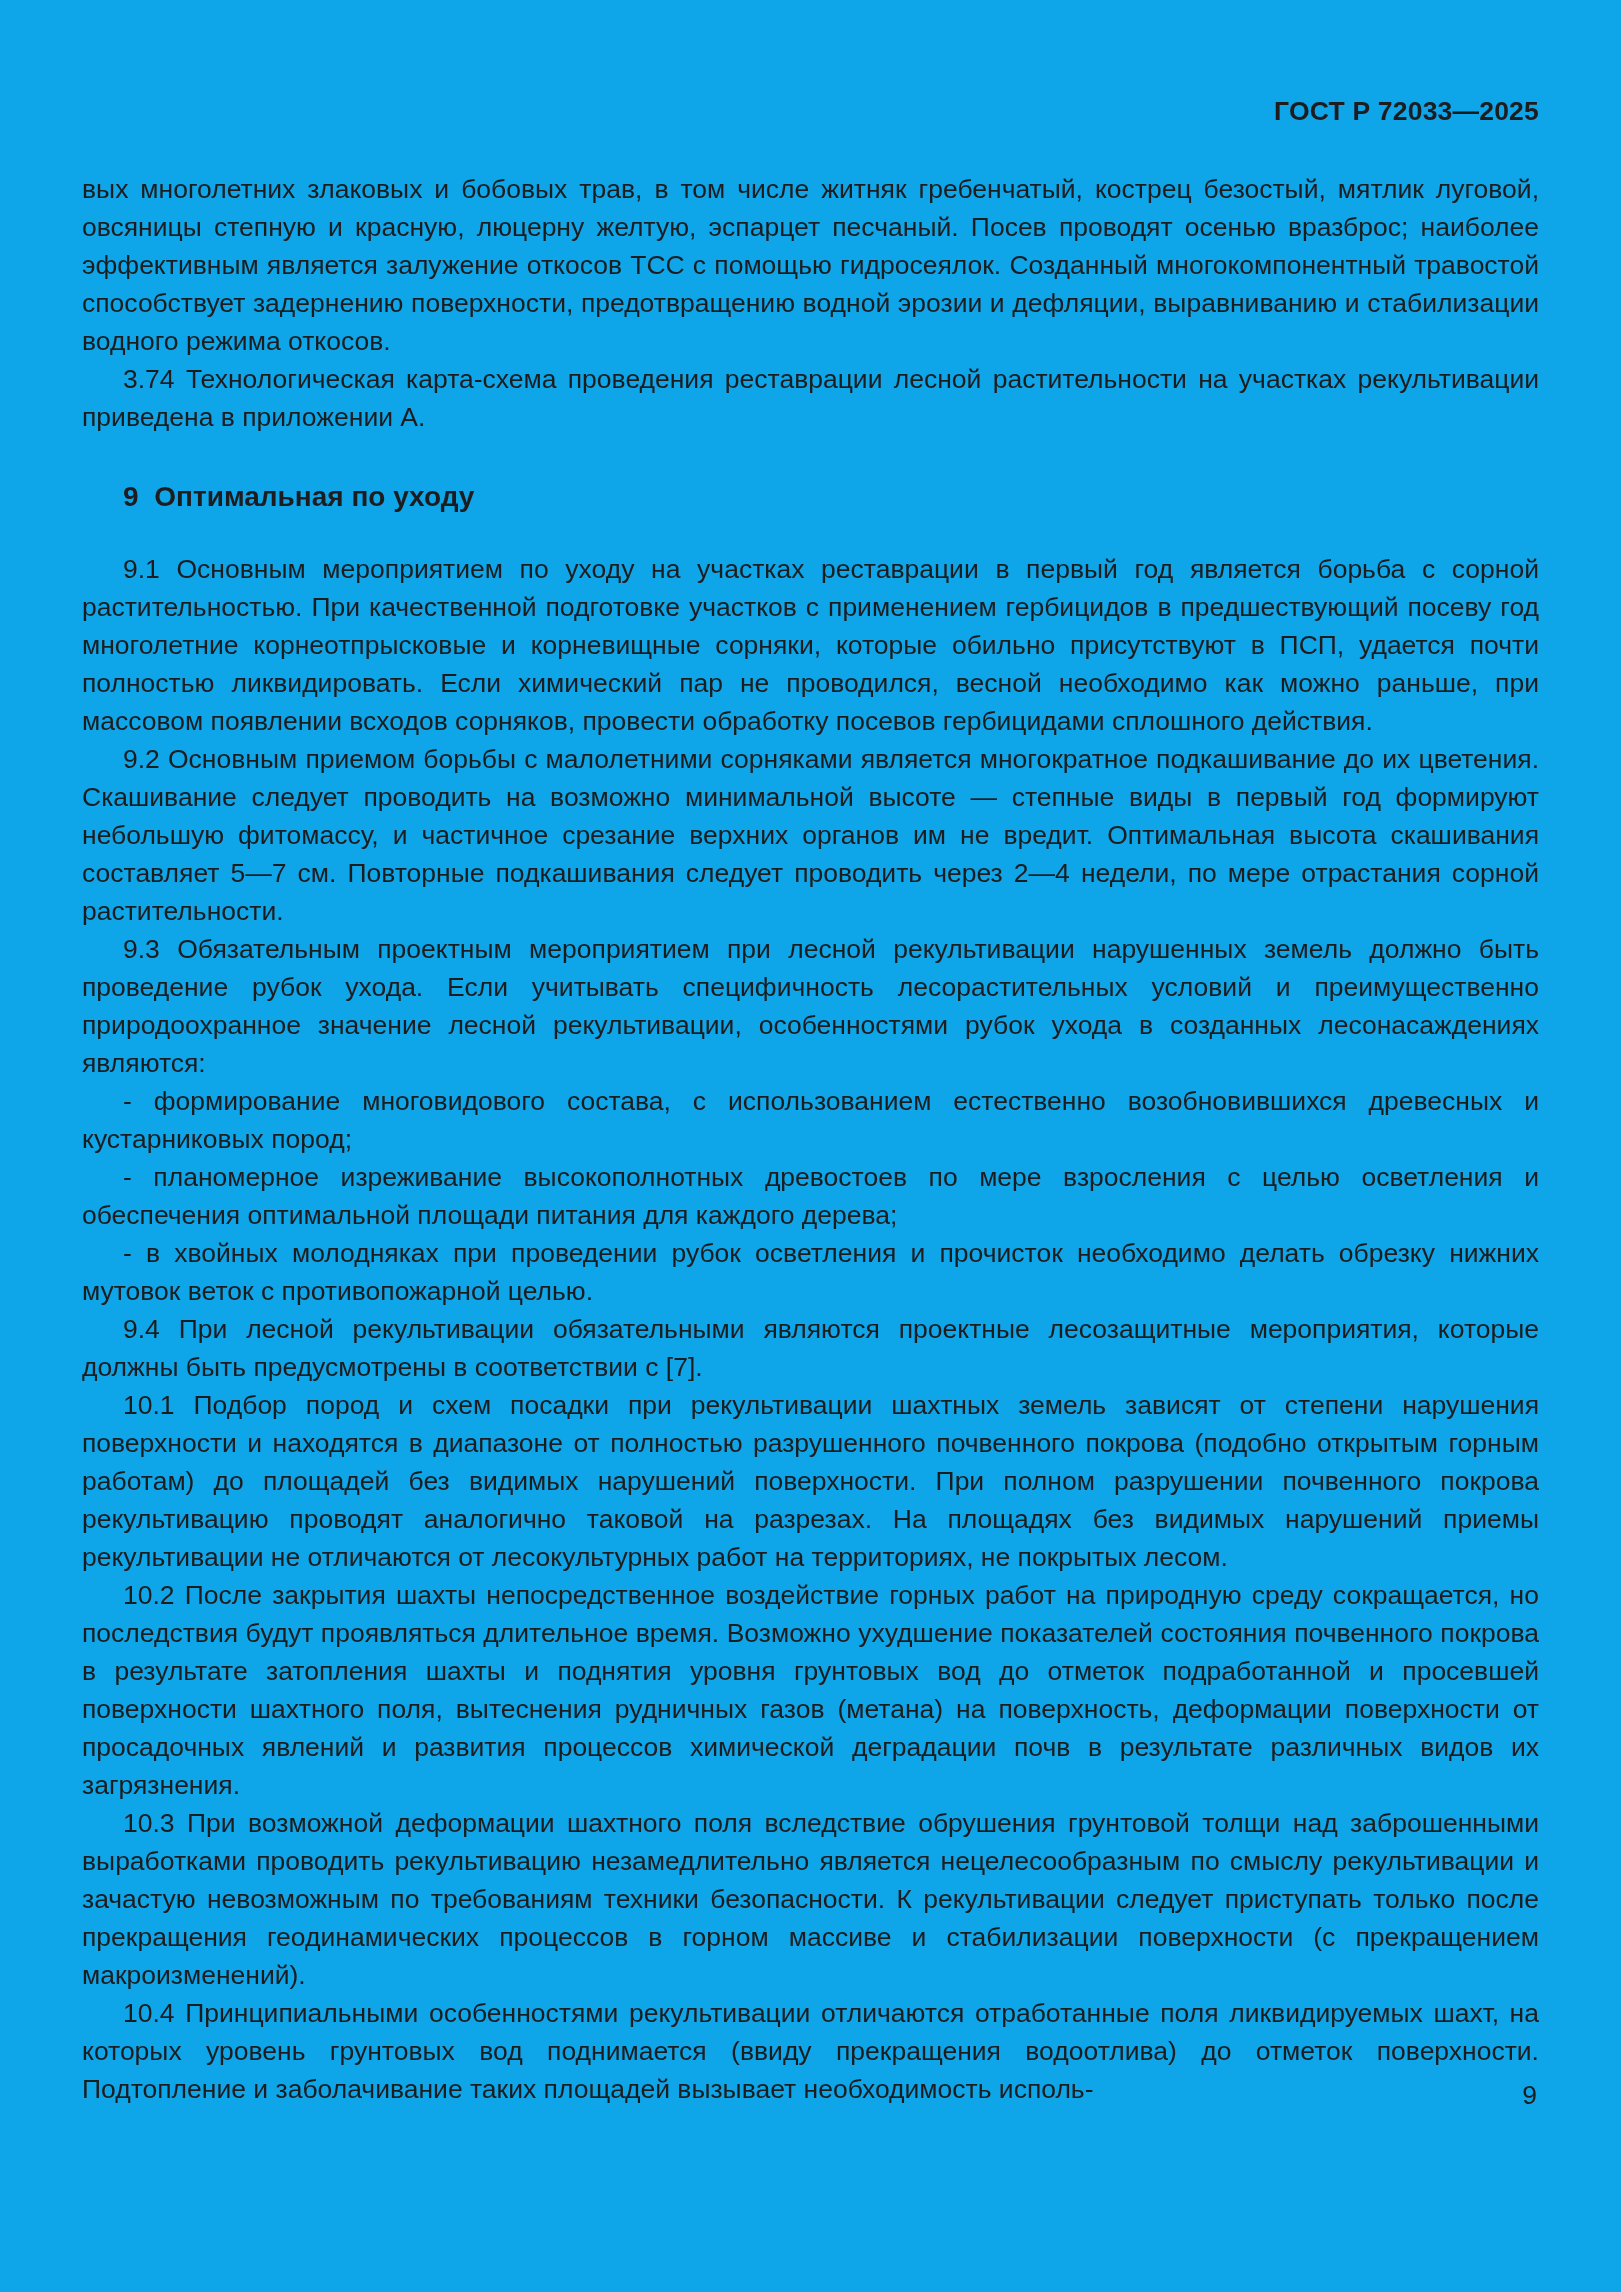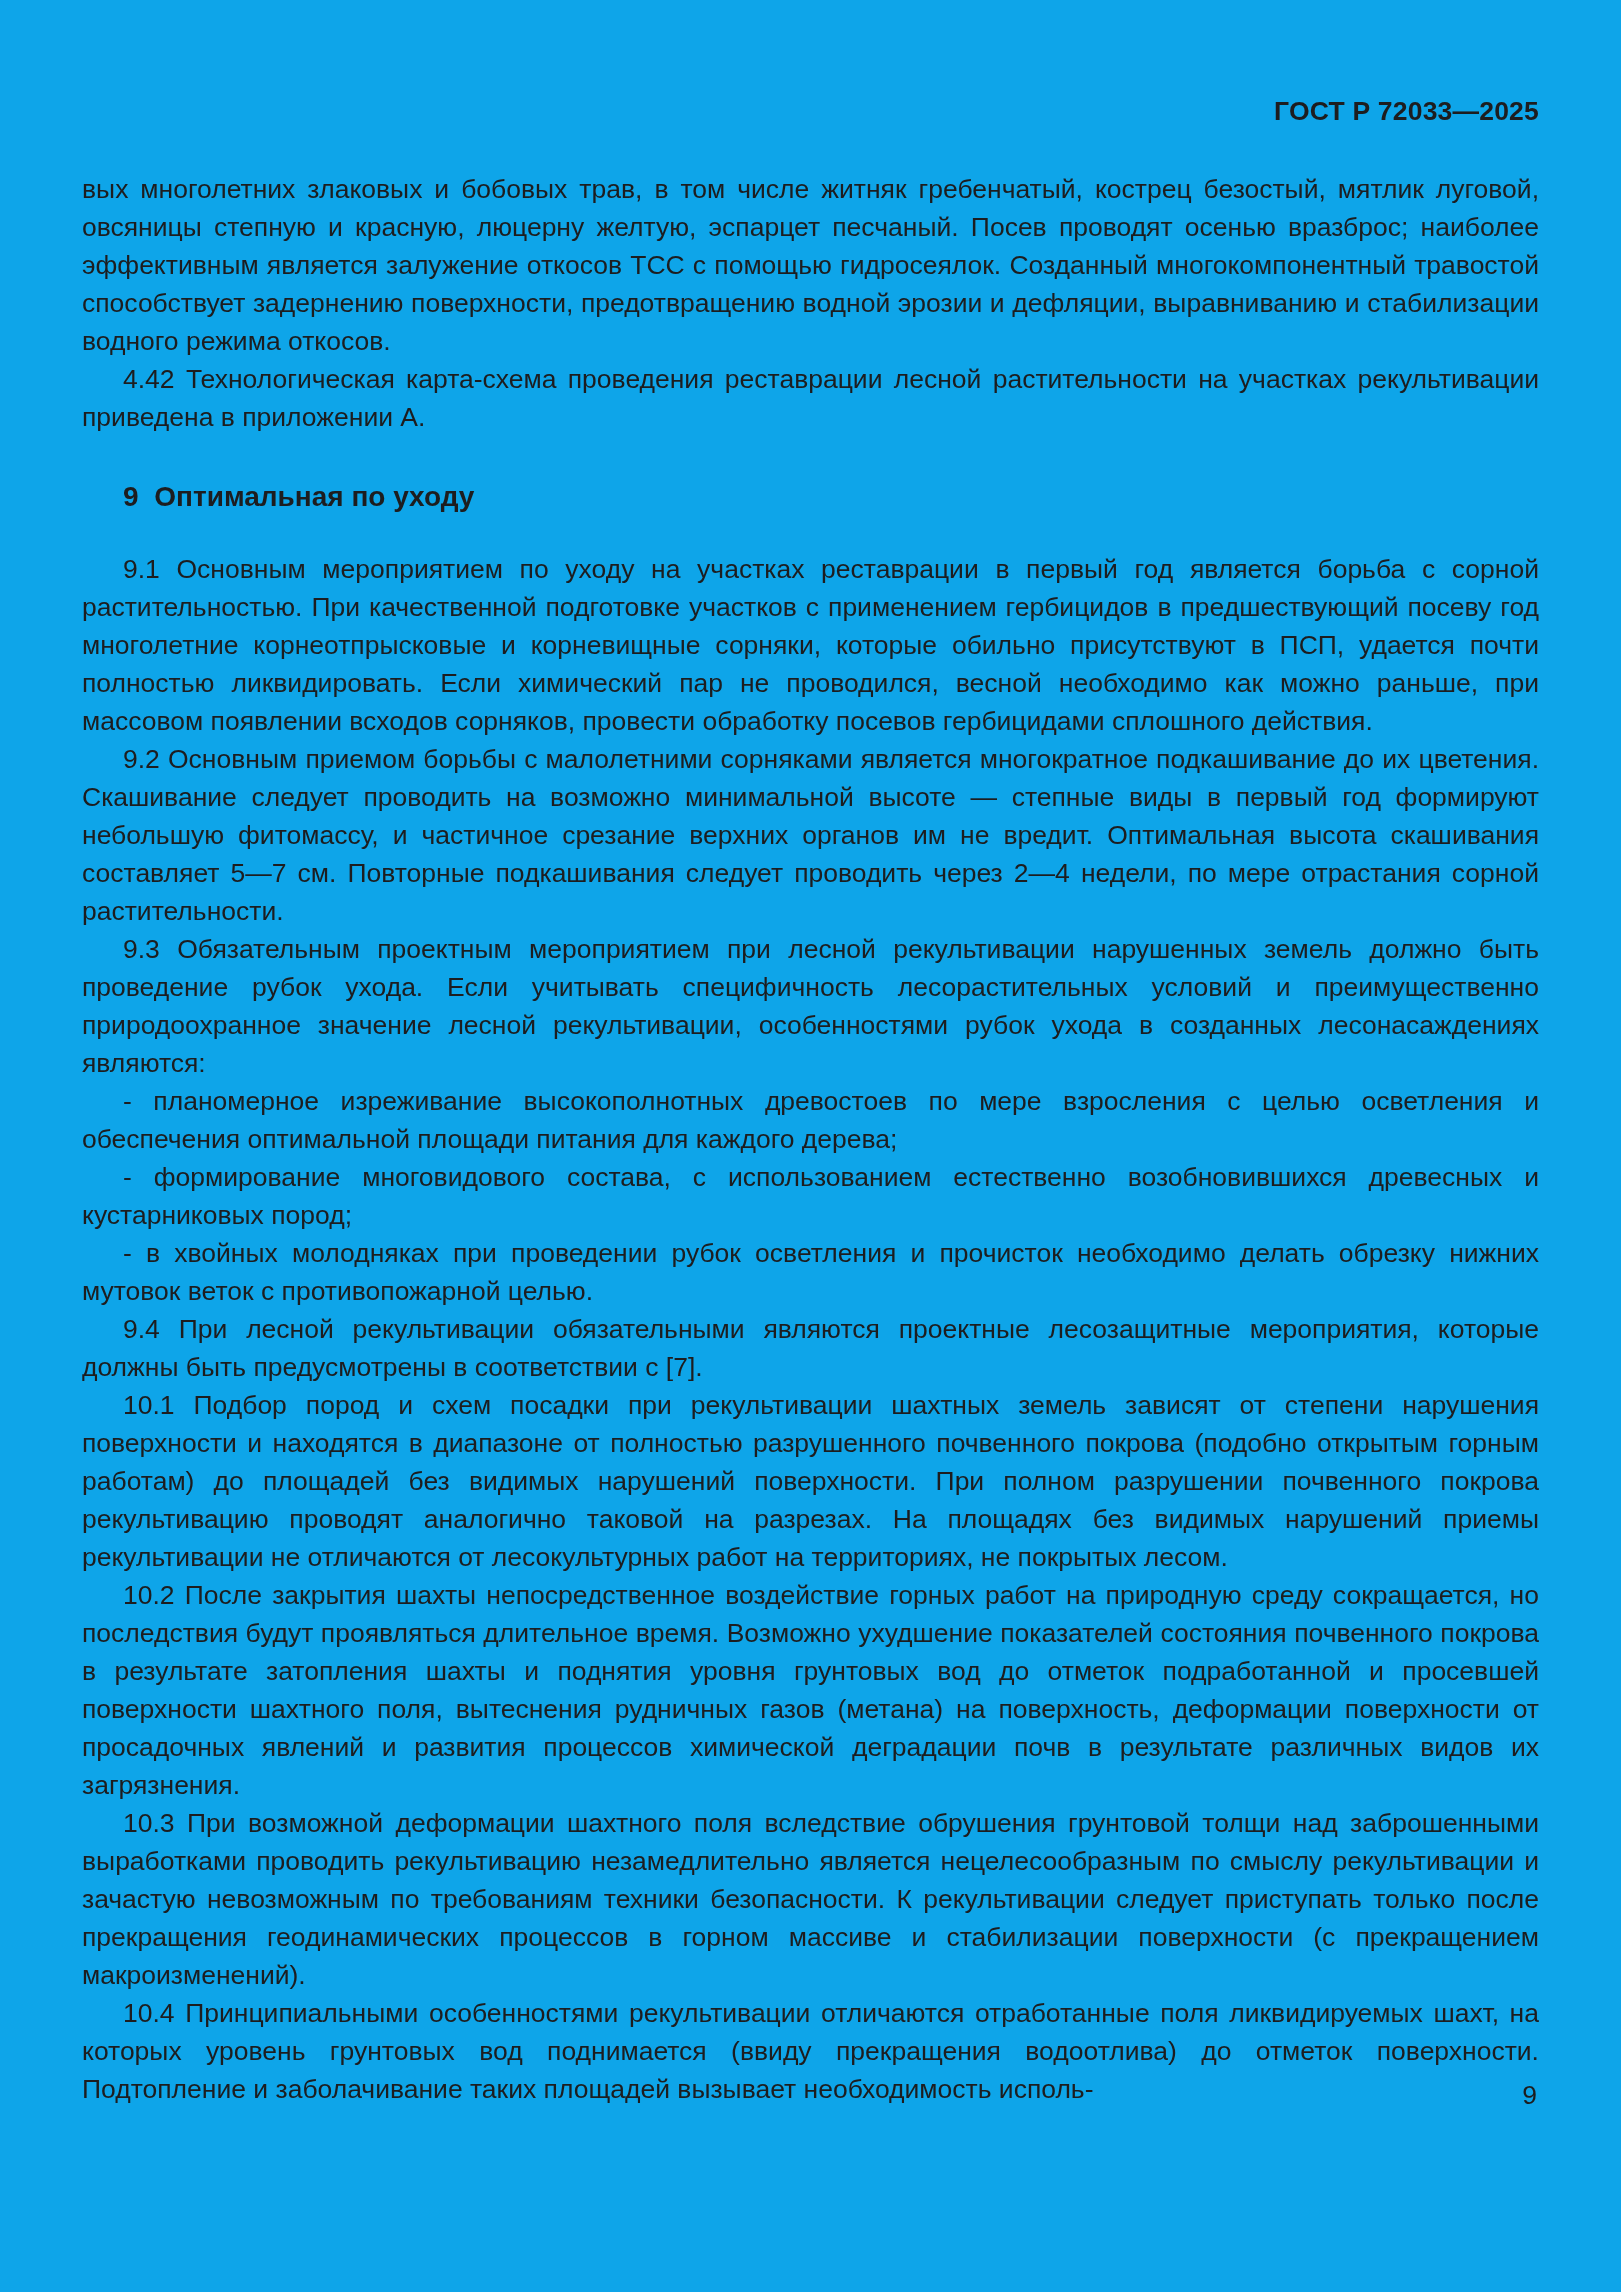--- a/index.html
+++ b/index.html
@@ -61,33 +61,33 @@
 </head>
 <body>
 
 <div class="page">
   <div class="content">
 
     <div class="doc-header">ГОСТ Р 72033—2025</div>
 
     <p class="para no-indent">вых многолетних злаковых и бобовых трав, в том числе житняк гребенчатый, кострец безостый, мятлик луговой, овсяницы степную и красную, люцерну желтую, эспарцет песчаный. Посев проводят осенью вразброс; наиболее эффективным является залужение откосов ТСС с помощью гидросеялок. Созданный многокомпонентный травостой способствует задернению поверхности, предотвращению водной эрозии и дефляции, выравниванию и стабилизации водного режима откосов.</p>
 
-    <p class="para">4.42 Технологическая карта-схема проведения реставрации лесной растительности на участках рекультивации приведена в приложении А.</p>
+    <p class="para">3.74 Технологическая карта-схема проведения реставрации лесной растительности на участках рекультивации приведена в приложении А.</p>
 
     <h2 class="heading"><span class="heading-number">9</span><span class="heading-title">Оптимальная по уходу</span></h2>
 
     <p class="para">9.1 Основным мероприятием по уходу на участках реставрации в первый год является борьба с сорной растительностью. При качественной подготовке участков с применением гербицидов в предшествующий посеву год многолетние корнеотпрысковые и корневищные сорняки, которые обильно присутствуют в ПСП, удается почти полностью ликвидировать. Если химический пар не проводился, весной необходимо как можно раньше, при массовом появлении всходов сорняков, провести обработку посевов гербицидами сплошного действия.</p>
 
     <p class="para">9.2 Основным приемом борьбы с малолетними сорняками является многократное подкашивание до их цветения. Скашивание следует проводить на возможно минимальной высоте — степные виды в первый год формируют небольшую фитомассу, и частичное срезание верхних органов им не вредит. Оптимальная высота скашивания составляет 5—7 см. Повторные подкашивания следует проводить через 2—4 недели, по мере отрастания сорной растительности.</p>
 
     <p class="para">9.3 Обязательным проектным мероприятием при лесной рекультивации нарушенных земель должно быть проведение рубок ухода. Если учитывать специфичность лесорастительных условий и преимущественно природоохранное значение лесной рекультивации, особенностями рубок ухода в созданных лесонасаждениях являются:</p>
 
+    <p class="list-item">- формирование многовидового состава, с использованием естественно возобновившихся древесных и кустарниковых пород;</p>
+
     <p class="list-item">- планомерное изреживание высокополнотных древостоев по мере взросления с целью осветления и обеспечения оптимальной площади питания для каждого дерева;</p>
-
-    <p class="list-item">- формирование многовидового состава, с использованием естественно возобновившихся древесных и кустарниковых пород;</p>
 
     <p class="list-item">- в хвойных молодняках при проведении рубок осветления и прочисток необходимо делать обрезку нижних мутовок веток с противопожарной целью.</p>
 
     <p class="para">9.4 При лесной рекультивации обязательными являются проектные лесозащитные мероприятия, которые должны быть предусмотрены в соответствии с [7].</p>
 
 
     <p class="para">10.1 Подбор пород и схем посадки при рекультивации шахтных земель зависят от степени нарушения поверхности и находятся в диапазоне от полностью разрушенного почвенного покрова (подобно открытым горным работам) до площадей без видимых нарушений поверхности. При полном разрушении почвенного покрова рекультивацию проводят аналогично таковой на разрезах. На площадях без видимых нарушений приемы рекультивации не отличаются от лесокультурных работ на территориях, не покрытых лесом.</p>
 
     <p class="para">10.2 После закрытия шахты непосредственное воздействие горных работ на природную среду сокращается, но последствия будут проявляться длительное время. Возможно ухудшение показателей состояния почвенного покрова в результате затопления шахты и поднятия уровня грунтовых вод до отметок подработанной и просевшей поверхности шахтного поля, вытеснения рудничных газов (метана) на поверхность, деформации поверхности от просадочных явлений и развития процессов химической деградации почв в результате различных видов их загрязнения.</p>
 

